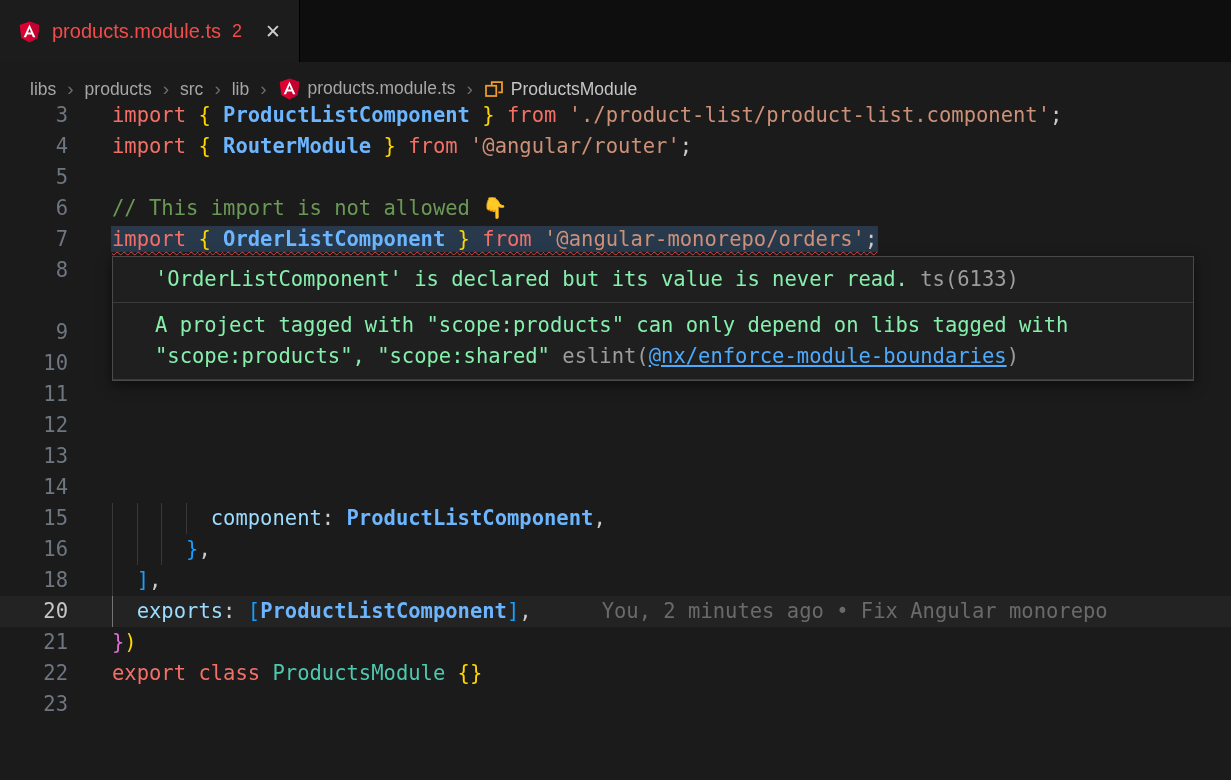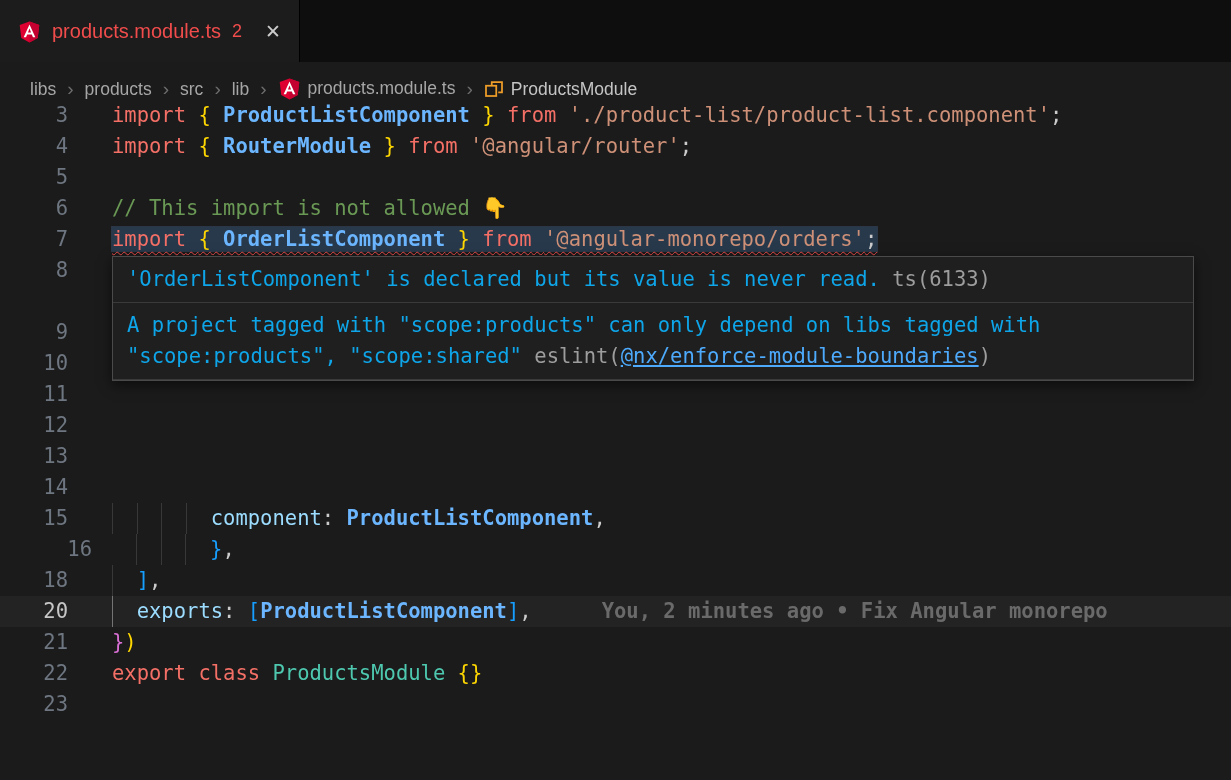--- a/index.html
+++ b/index.html
@@ -27,35 +27,35 @@
   .code-row.current { background:rgba(255,255,255,0.035); }
   .ln { flex:0 0 112px; width:112px; text-align:right; padding-right:44px; color:#6e7681; cursor:pointer; }
   .code-row.current .ln { color:#c6c6c6; }
   .line-body { position:relative; flex:1; white-space:pre; }
   .guide { position:absolute; top:0; bottom:0; width:1px; background:#383838; }
   .guide.active { background:#747474; }
   .content { position:relative; }
   .range-hl { background:rgba(64,107,157,0.38); box-shadow:0 0 0 1px rgba(90,140,200,0.25);text-align:center; }
   .squiggle { text-decoration:underline; text-decoration-style:wavy; text-decoration-color:#f14c4c;
               text-decoration-thickness:1.4px; text-underline-offset:5px; }
-  .blame { color:#6a6a6a; margin-left:70px;font-weight:bold; }
+  .blame { color:#6a6a6a; margin-left:70px; }
 
   
   .tok-kw    { color:#f47067; }
   .tok-cls   { color:#6cb6ff; font-weight:bold; }
   .tok-str   { color:#ce9178; }
   .tok-cmt   { color:#6a9955; }
   .tok-prop  { color:#9cdcfe; }
   .tok-pun   { color:#cccccc; }
   .tok-by    { color:#ffd700; }
   .tok-bp    { color:#da70d6; }
   .tok-bb    { color:#179fff; }
   .tok-cname { color:#4ec9b0; }
   .tok-emoji { color:#f5c542; }
-  .tok-txt   { color:#0ea5e9; }
+  .tok-txt   { color:#86efac;margin-left:28px; }
   .tok-dim   { color:#9d9d9d; }
   .tok-kw2   { color:#569cd6; }
   .tok-link  { color:#4daafc; text-decoration:underline; cursor:pointer; }
 
   
   .popup { position:absolute; left:112px; top:156px; width:1082px; z-index:5;
            background:#1f1f1f; border:1px solid #4a4a4a; box-shadow:0 4px 12px rgba(0,0,0,0.55); }
   .pop-section { padding:7px 14px; border-bottom:1px solid #3a3a3a; }
   .pop-line { white-space:pre-wrap; }
   .pop-actions { display:flex; gap:30px; align-items:center; height:40px; padding:0 14px;
@@ -166,21 +166,21 @@
         <span class="line-body"><span class="content"></span></span>
       </div>
       <div class="code-row" style="height: 31px;">
         <span class="ln">14</span>
         <span class="line-body"><span class="content"></span></span>
       </div>
       <div class="code-row" style="height: 31px;">
         <span class="ln">15</span>
         <span class="line-body"><span class="guide" style="left: 0ch;"></span><span class="guide" style="left: 2ch;"></span><span class="guide" style="left: 4ch;"></span><span class="guide" style="left: 6ch;"></span><span class="content"><span class="tok-pun">        </span><span class="tok-prop">component</span><span class="tok-pun">: </span><span class="tok-cls">ProductListComponent</span><span class="tok-pun">,</span></span></span>
       </div>
-      <div class="code-row" style="height: 31px; margin-left: 24px;">
+      <div class="code-row" style="height: 31px;">
         <span class="ln">16</span>
         <span class="line-body"><span class="guide" style="left: 0ch;"></span><span class="guide" style="left: 2ch;"></span><span class="guide" style="left: 4ch;"></span><span class="content"><span class="tok-pun">      </span><span class="tok-bb">}</span><span class="tok-pun">,</span></span></span>
       </div>
       <div class="code-row" style="height: 31px;">
         <span class="ln">18</span>
         <span class="line-body"><span class="guide" style="left: 0ch;"></span><span class="content"><span class="tok-pun">  </span><span class="tok-bb">]</span><span class="tok-pun">,</span></span></span>
       </div>
       <div class="code-row current" style="height: 31px;">
         <span class="ln">20</span>
         <span class="line-body"><span class="guide active" style="left: 0ch;"></span><span class="content"><span class="tok-pun">  </span><span class="tok-prop">exports</span><span class="tok-pun">: </span><span class="tok-bb">[</span><span class="tok-cls">ProductListComponent</span><span class="tok-bb">]</span><span class="tok-pun">,</span></span><span class="blame">You, 2 minutes ago • Fix Angular monorepo</span></span>

